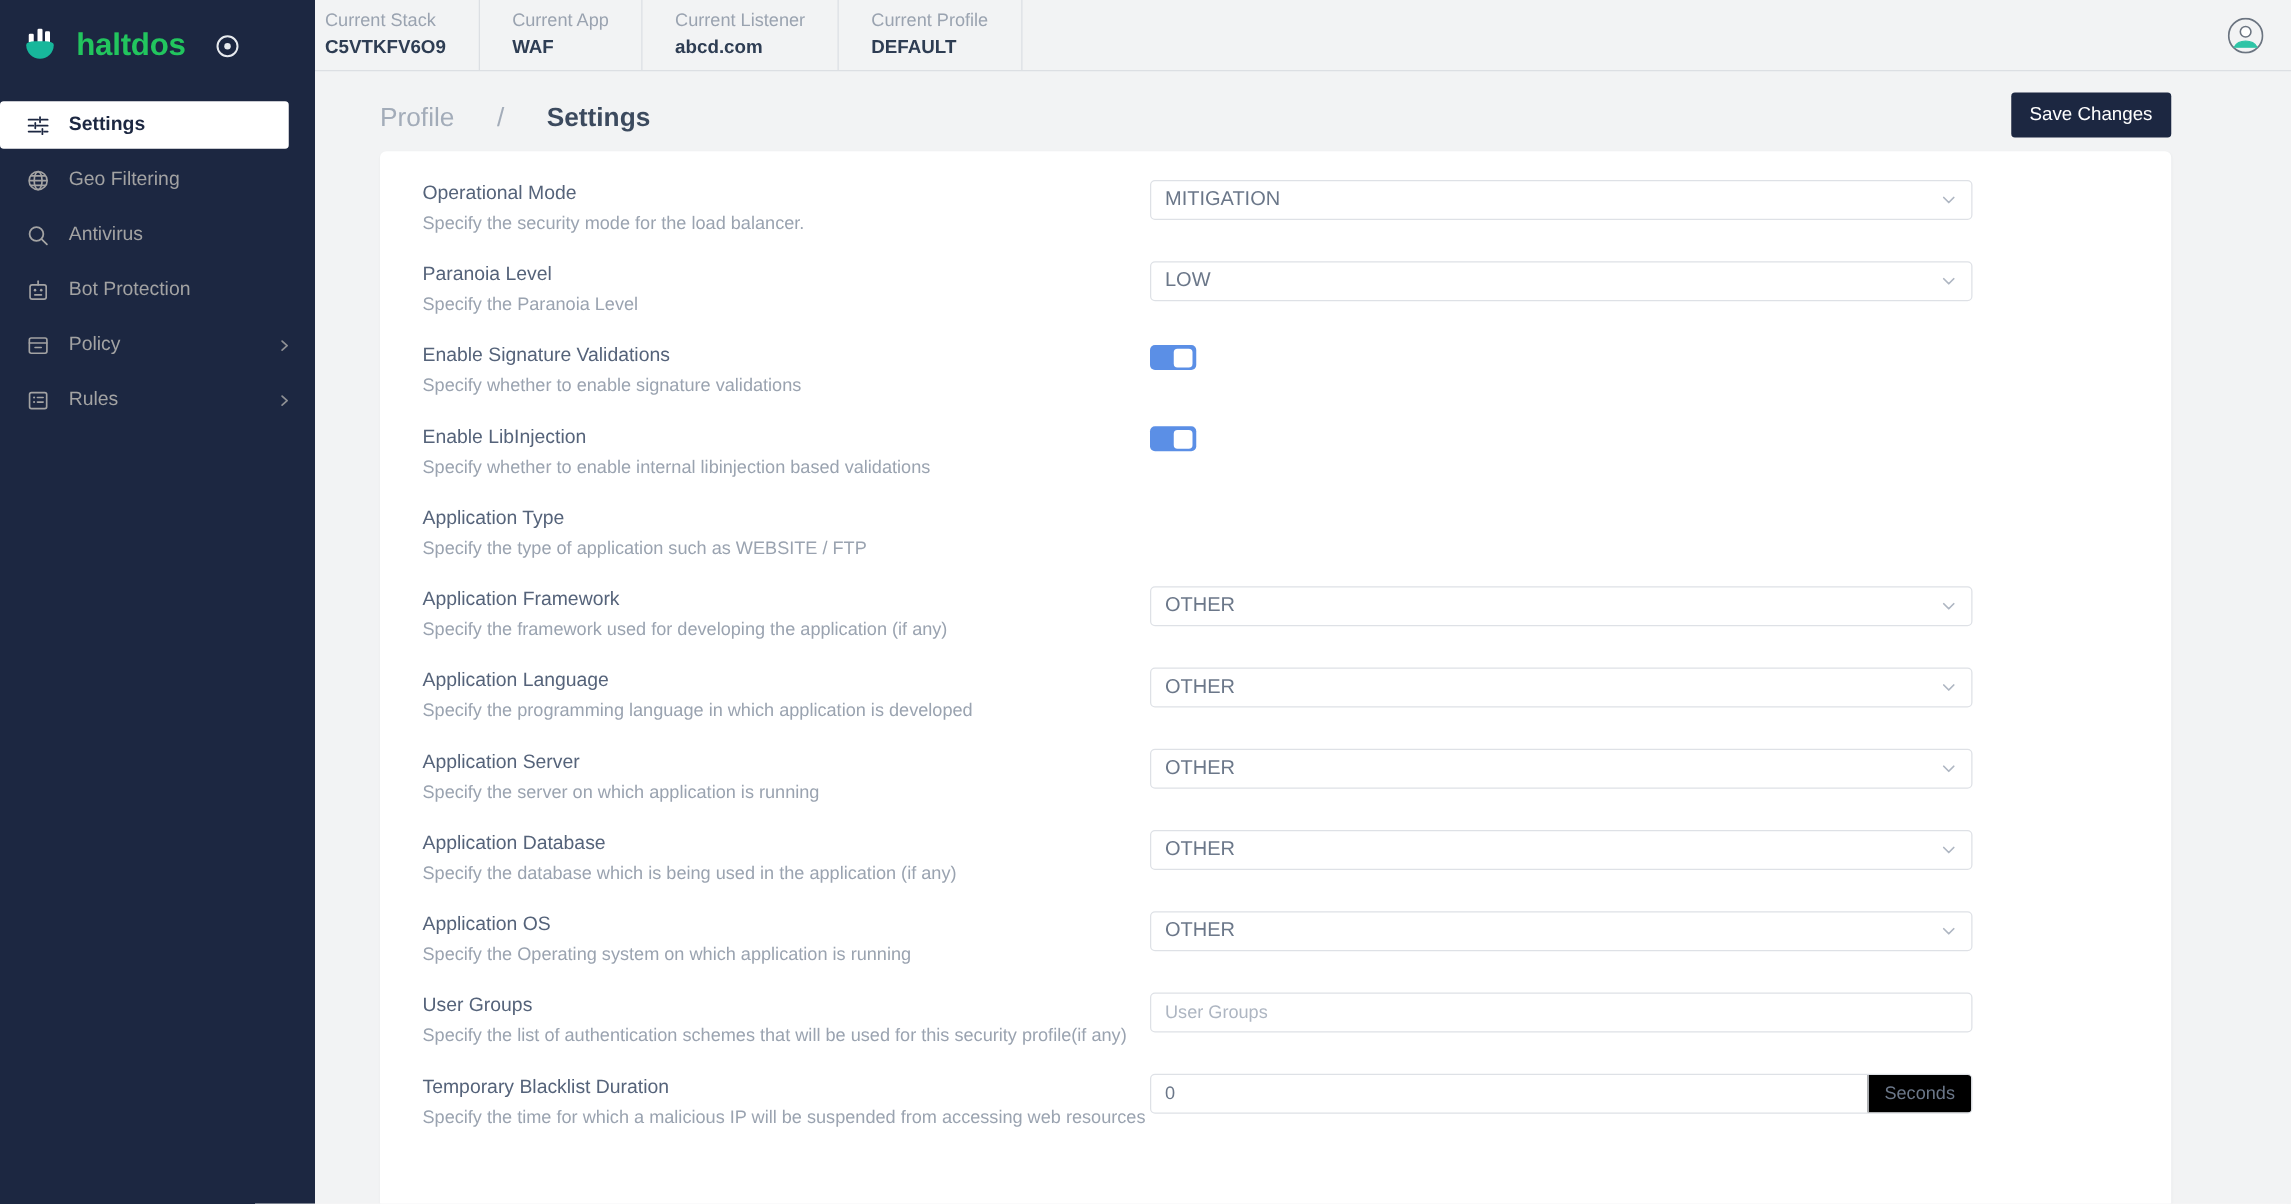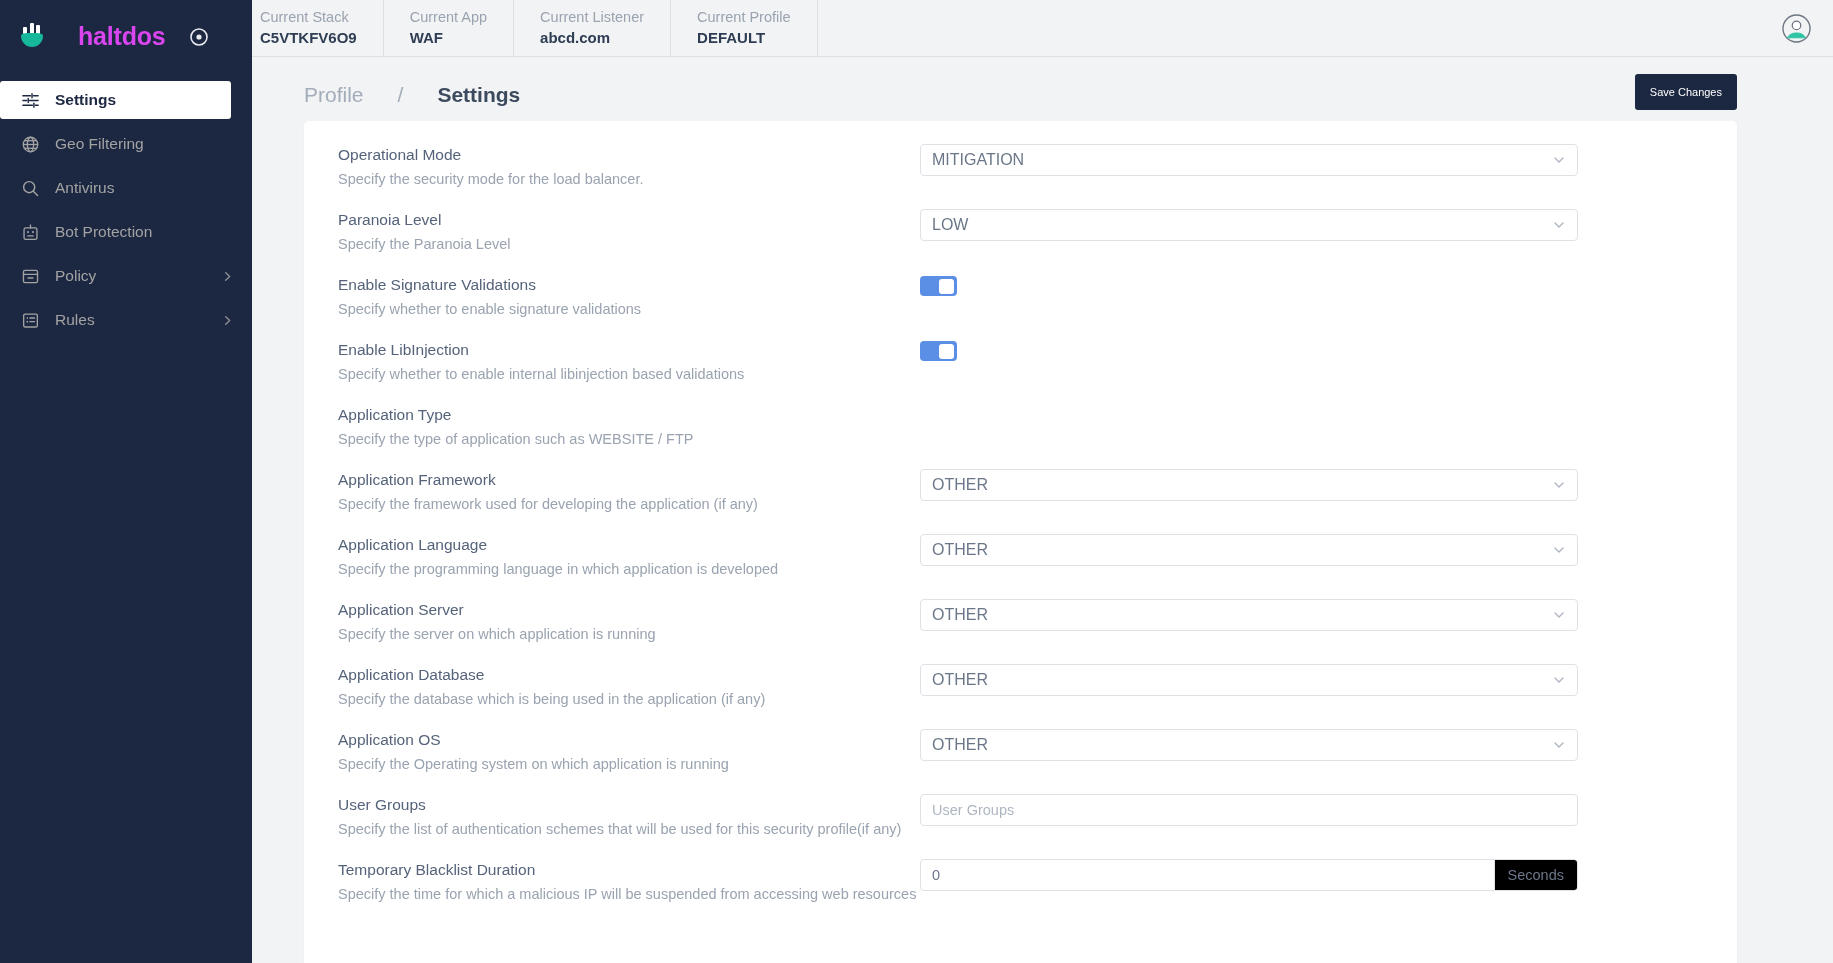--- a/index.html
+++ b/index.html
@@ -71,22 +71,22 @@
     position:absolute;
     left: 0; top: -3px;
     width: 22px; height: 5px;
     background: #17b79b;
     border-radius: 11px / 4px;
   }
 
   .brand-name {
     font-size: 25px;
     font-weight: bold;
-    color: #d946ef;
-    margin-left: 28px;
+    color: #22c55e;
+    margin-left: 11px;
     letter-spacing: -0.2px;
   }
 
   .brand-target {
     margin-left: 22px;
     width: 22px; height: 22px;
     display: flex; align-items: center; justify-content: center;
     color: #e7eaee;
   }
 
@@ -213,21 +213,21 @@
 
   .save-btn {
     position: absolute;
     right: 0;
     top: 17px;
     background: #1c2741;
     color: #ffffff;
     border: none;
     border-radius: 3px;
     font-family: "Liberation Sans", sans-serif;
-    font-size: 11px;
+    font-size: 15px;
     padding: 10px 15px;
     cursor: pointer;
     line-height: 16px;
   }
 
   .card {
     background: #ffffff;
     border-radius: 5px;
     margin-top: 2px;
     padding: 0 34px;

